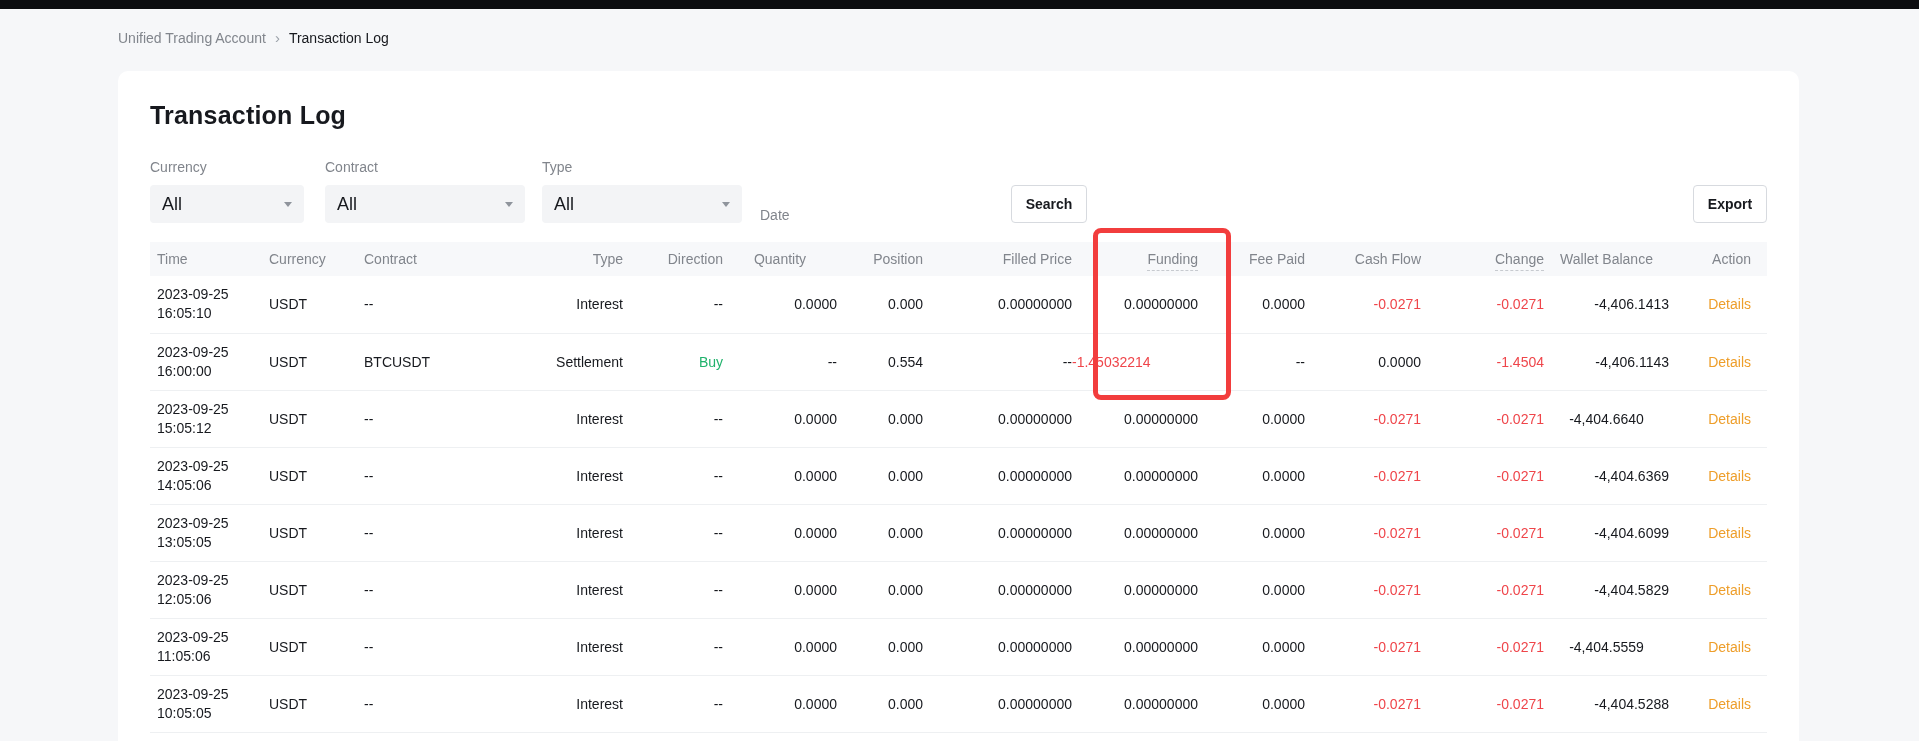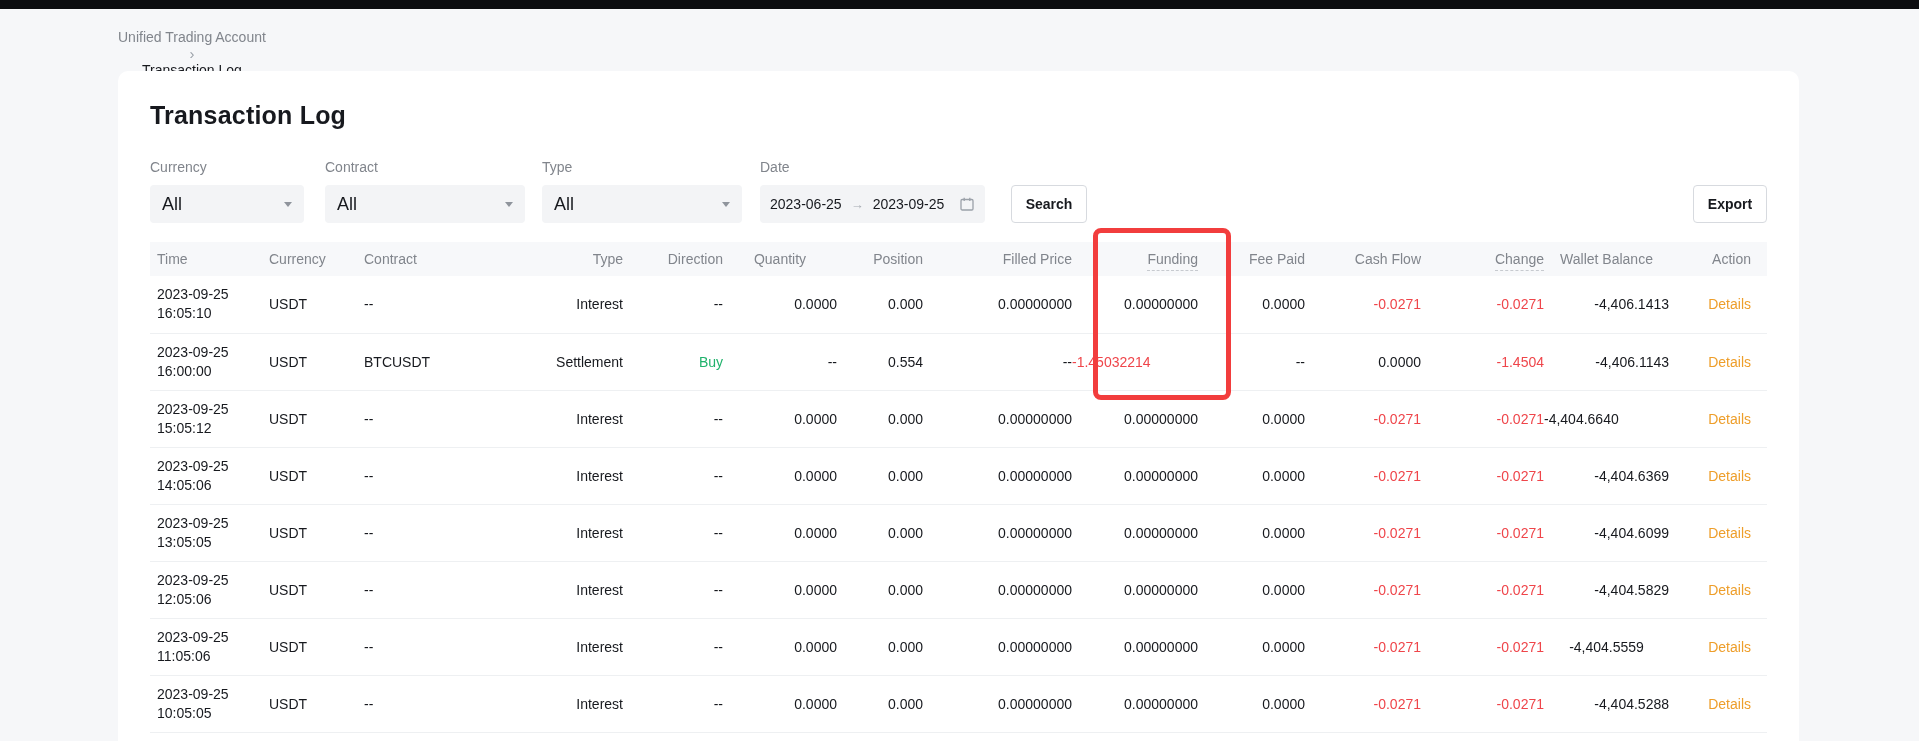--- a/index.html
+++ b/index.html
@@ -16,21 +16,21 @@
   }
   *{margin:0;padding:0;box-sizing:border-box;}
   html,body{width:1919px;height:741px;overflow:hidden;}
   body{
     background:var(--c-pagebg);
     font-family:"Liberation Sans","DejaVu Sans",sans-serif;
     color:var(--c-text);
     position:relative;
   }
   .topbar{position:absolute;left:0;top:0;width:100%;height:9px;background:#0c0d10;}
-  .breadcrumb{position:absolute;left:118px;top:29px;font-size:14px;display:flex;align-items:center;flex-direction:column;}
+  .breadcrumb{position:absolute;left:118px;top:29px;font-size:14px;display:flex;align-items:center;gap:9px;}
   .breadcrumb .parent{color:var(--c-gray);cursor:pointer;}
   .breadcrumb .sep{color:#9ba1a9;font-size:15px;}
   .breadcrumb .current{color:var(--c-text);font-weight:500;}
   .card{
     position:absolute;left:118px;top:71px;width:1681px;height:760px;
     background:#ffffff;border-radius:10px;padding:30px 32px 0 32px;
   }
   .page-title{font-size:25px;font-weight:700;letter-spacing:.2px;}
   .filters{display:flex;align-items:flex-end;margin-top:29px;}
   .fgroup{display:flex;flex-direction:column;gap:10px;}
@@ -111,32 +111,20 @@
     </div>
     <div class="fgroup g-type">
       <span class="flabel">Type</span>
       <div class="select">
         <span>All</span>
         <span class="caret"></span>
       </div>
     </div>
     <div class="fgroup g-date">
       <span class="flabel">Date</span>
-      <div class="datefield">
-        <span>2023-06-25</span>
-        <span class="arrow">→</span>
-        <span>2023-09-25</span>
-        <span class="cal">
-          <svg width="16" height="16" viewBox="0 0 16 16" fill="none">
-            <rect x="2" y="3.5" width="12" height="10.5" rx="1.2" stroke="#9ba1a9" stroke-width="1.3"></rect>
-            <line x1="5.2" y1="1.8" x2="5.2" y2="5" stroke="#9ba1a9" stroke-width="1.3"></line>
-            <line x1="10.8" y1="1.8" x2="10.8" y2="5" stroke="#9ba1a9" stroke-width="1.3"></line>
-          </svg>
-        </span>
-      </div>
     </div>
     <button class="btn btn-search">Search</button>
     <button class="btn btn-export">Export</button>
   </div>
 
   <table>
     <colgroup>
         <col style="width: 112px;">
         <col style="width: 95px;">
         <col style="width: 136px;">
@@ -218,21 +206,21 @@
           <td style="text-align: left;">--</td>
           <td style="text-align: right;">Interest</td>
           <td style="text-align: right;">--</td>
           <td style="text-align: right;">0.0000</td>
           <td style="text-align: right;">0.000</td>
           <td style="text-align: right;">0.00000000</td>
           <td style="text-align: right;">0.00000000</td>
           <td style="text-align: right;">0.0000</td>
           <td class="red" style="text-align: right;">-0.0271</td>
           <td class="red" style="text-align: right;">-0.0271</td>
-          <td style="text-align: left;">-4,404.6640</td>
+          <td style="text-align: center;">-4,404.6640</td>
           <td class="link" style="text-align: right;">Details</td>
         </tr>
         <tr>
           <td style="text-align: left;">
             <div class="t2">2023-09-25</div>
             <div class="t2">14:05:06</div>
           </td>
           <td style="text-align: left;">USDT</td>
           <td style="text-align: left;">--</td>
           <td style="text-align: right;">Interest</td>

